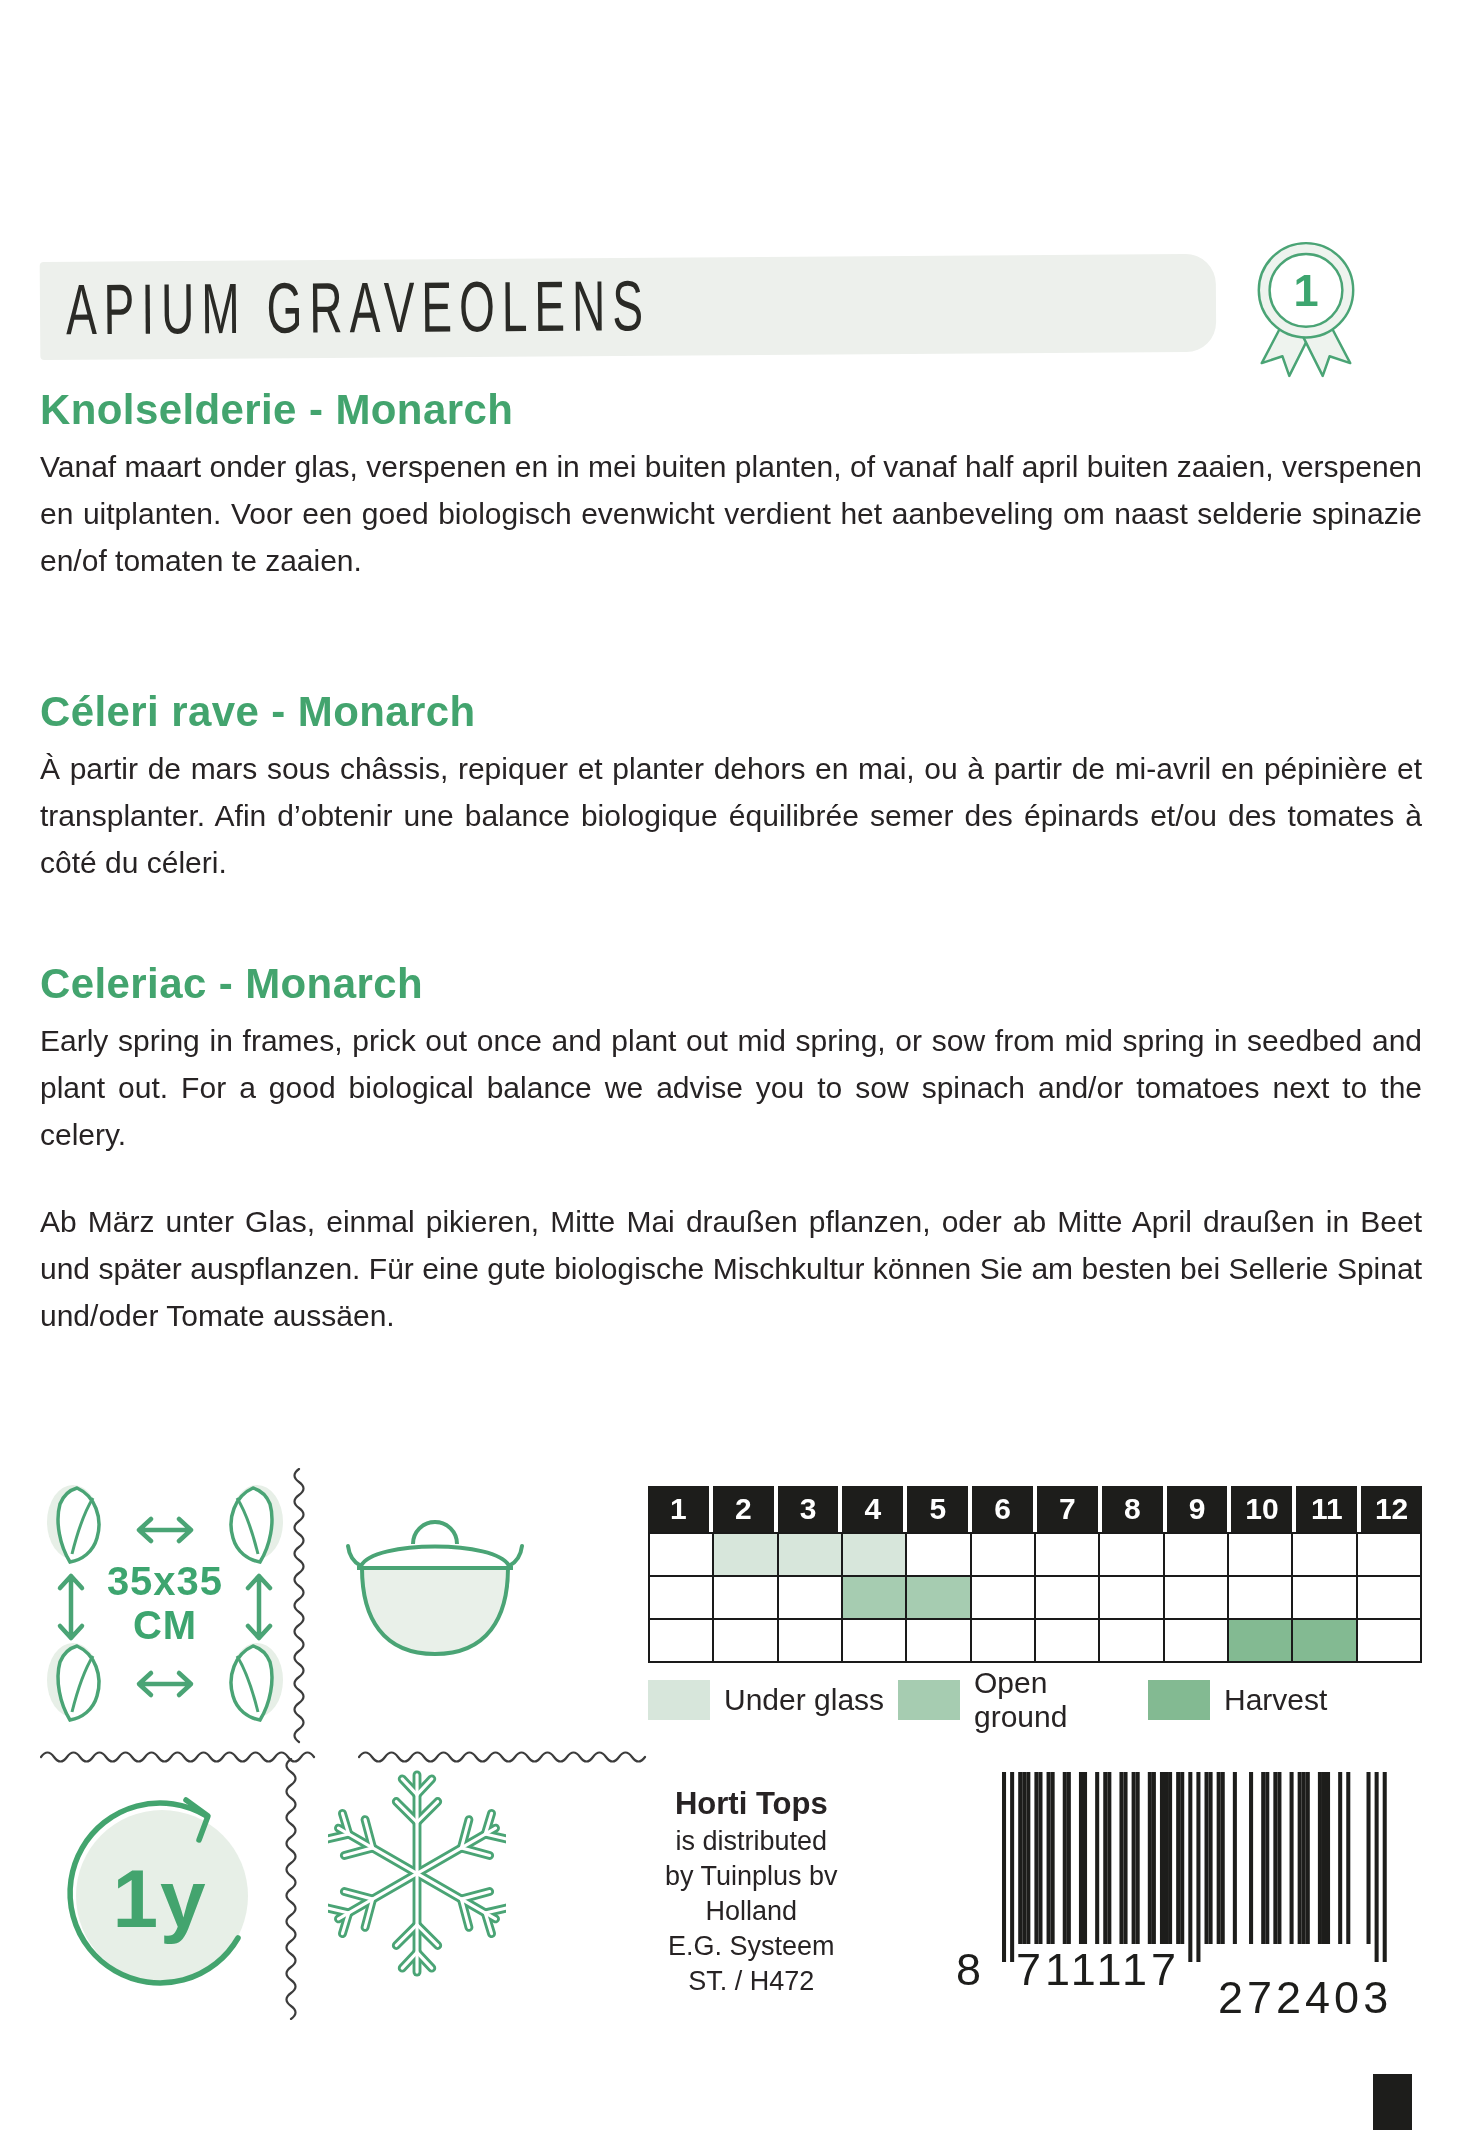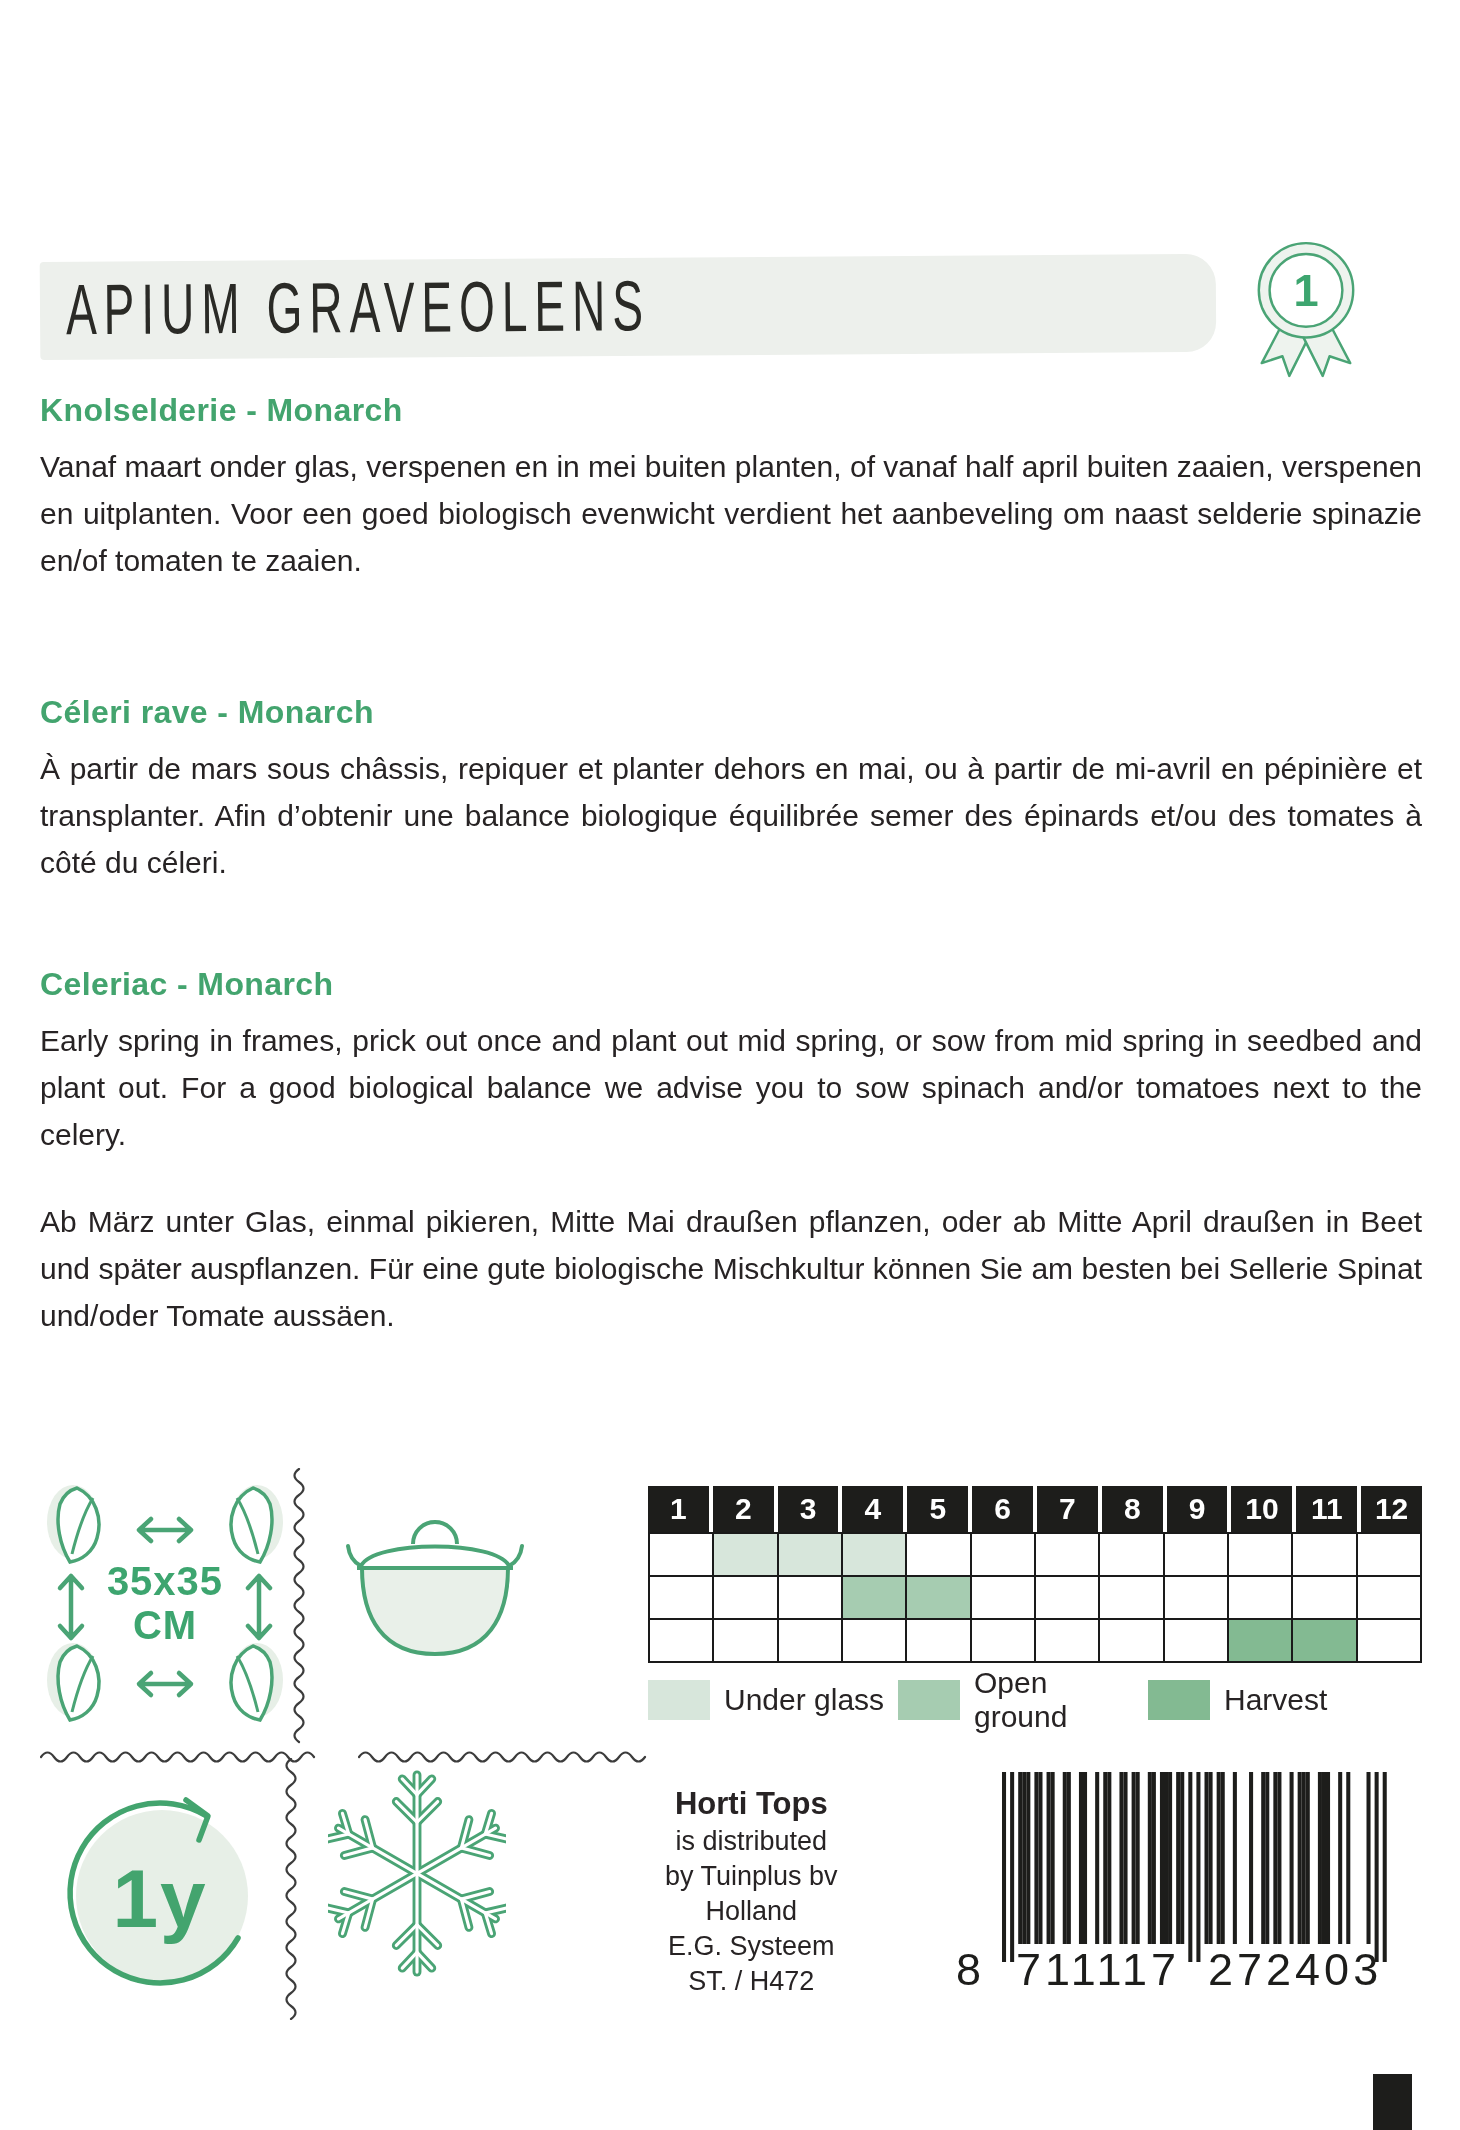--- a/index.html
+++ b/index.html
@@ -16,21 +16,21 @@
   .band-title {
     font-size:46px; font-weight:500; letter-spacing:7px; color:#29292480;
     color:#2a2a26; transform:scaleY(1.55); transform-origin:0 55%;
     margin-left:26px; white-space:nowrap;
   }
   .badge { position:absolute; left:1247px; top:238px; width:118px; height:145px; }
   .badge text { font-family:"Liberation Sans", sans-serif; font-weight:bold; }
 
   
   .sec { position:absolute; left:40px; width:1382px; }
-  .sec h2 { margin:0 0 9px 0; font-size:32px; line-height:48px; font-weight:bold; color:#43a46e; letter-spacing:0.4px; }
+  .sec h2 { margin:0 0 9px 0; font-size:42px; line-height:48px; font-weight:bold; color:#43a46e; letter-spacing:0.4px; }
   .sec p  { margin:0; font-size:30px; line-height:47px; text-align:justify; color:#272324; }
   .sec-nl { top:386px; }
   .sec-fr { top:688px; }
   .sec-en { top:960px; }
   .sec-de { top:1198px; }
 
   
   .cal-head {
     position:absolute; left:648px; top:1486px; width:774px; height:46px;
     display:grid; grid-template-columns:repeat(12,1fr); column-gap:4px;
@@ -71,21 +71,21 @@
   .fl-thin  { stroke:#ffffff; stroke-width:3.2; stroke-linecap:round; fill:none; }
 
   
   .dist { position:absolute; left:665px; top:1784px; font-size:27px; line-height:35px; color:#272324;text-align:center; }
   .dist-name { font-weight:bold; font-size:31px; line-height:40px; }
   .barcode { position:absolute; left:1002px; top:1772px; width:390px; height:230px; }
   .bc-digits { position:absolute; top:172px; left:0; width:100%; height:52px; font-size:45px; color:#1d1d1b; }
   .bc-d { position:absolute; top:0; line-height:52px; }
   .bc-d0 { left:-46px; }
   .bc-d1 { left:14px;  width:170px; text-align:left; letter-spacing:4px; }
-  .bc-d2 { left:206px; width:162px; text-align:center; letter-spacing:4px; }
+  .bc-d2 { left:216px; width:162px; text-align:center; letter-spacing:4px;margin-top:28px; }
 
   .regmark { position:absolute; left:1373px; top:2074px; width:39px; height:56px; background:#1d1d1b; }
 </style>
 </head>
 <body>
 
 <div class="page">
 
   <div class="band">
     <div class="band-title">APIUM GRAVEOLENS</div>

